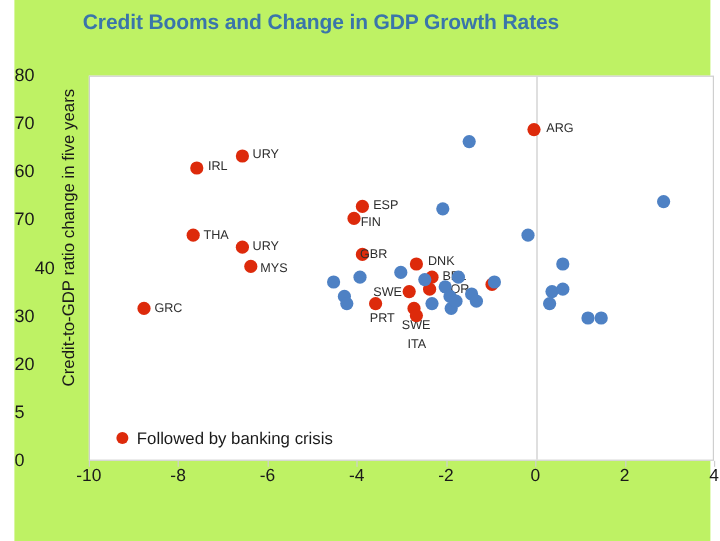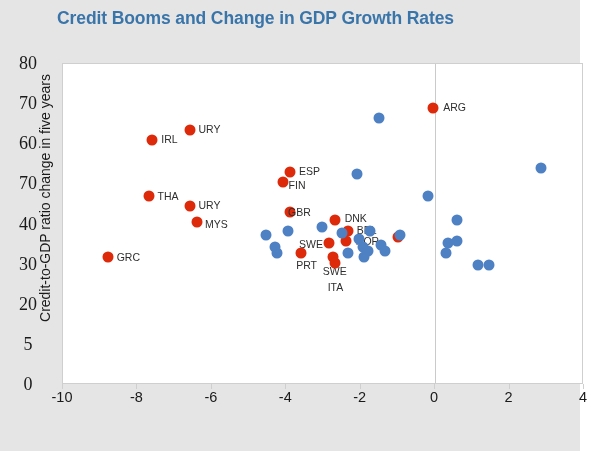--- a/index.html
+++ b/index.html
@@ -5,21 +5,22 @@
   html, body {
     margin: 0; padding: 0;
     width: 600px; height: 451px;
     background: #ffffff;
     font-family: "Liberation Sans", sans-serif;
     overflow: hidden;
   }
   #root {
     position: relative;
     width: 580px; height: 451px;
-    background: #e5e5e5;
+    background: #bef264;
+    margin-left: 12px;
   }
   #chart-title {
     position: absolute;
     left: 57px; top: 8px;
     font-size: 17.5px;
     font-weight: bold;
     color: #3a75aa;
     letter-spacing: -0.1px;
     white-space: nowrap;
   }
@@ -56,25 +57,24 @@
     position: absolute;
     font-size: 10.5px;
     color: #2e2e2e;
     white-space: nowrap;
     transform: translateY(-50%);
   }
   .ytick-wrap {
     position: absolute;
     left: 0; top: 0;
     width: 56px;
-    text-align: center;
-    font-size: 18px;
+    text-align: left;
+    font-size: 15px;
     color: #1a1a1a;
     transform: translateY(-50%);
-    font-family: Liberation Serif, serif;
   }
   .xtick-wrap {
     position: absolute;
     top: 389px;
     width: 40px;
     margin-left: -20px;
     text-align: center;
     font-size: 14.5px;
     color: #1a1a1a;
   }
@@ -136,21 +136,21 @@
 
   <div id="chart-title">Credit Booms and Change in GDP Growth Rates</div>
 
   <div id="ylabel">Credit-to-GDP ratio change in five years</div>
 
   <div id="yticks-layer">
       <div class="ytick-wrap" style="top: 384px;">0</div>
       <div class="ytick-wrap" style="top: 343.875px;">5</div>
       <div class="ytick-wrap" style="top: 303.75px;">20</div>
       <div class="ytick-wrap" style="top: 263.625px;">30</div>
-      <div class="ytick-wrap" style="top: 223.5px;">40</div>
+      <div class="ytick-wrap" style="top: 223.5px; padding-left: 17px;">40</div>
       <div class="ytick-wrap" style="top: 183.375px;">70</div>
       <div class="ytick-wrap" style="top: 143.25px;">60</div>
       <div class="ytick-wrap" style="top: 103.125px;">70</div>
       <div class="ytick-wrap" style="top: 63px;">80</div>
     </div>
   <div id="xticks-layer">
       <div class="xtick-wrap" style="left: 62px;">-10</div>
       <div class="xtickmark" style="left: 62px;"></div>
       <div class="xtick-wrap" style="left: 136.429px;">-8</div>
       <div class="xtickmark" style="left: 136.429px;"></div>
@@ -227,15 +227,19 @@
         <div class="pt blue" style="left: 385.168px; top: 178.556px;"></div>
         <div class="pt blue" style="left: 383.307px; top: 188.588px;"></div>
         <div class="pt blue" style="left: 394.471px; top: 156.488px;"></div>
         <div class="pt blue" style="left: 394.471px; top: 176.55px;"></div>
         <div class="pt blue" style="left: 414.939px; top: 200.625px;"></div>
         <div class="pt blue" style="left: 426.104px; top: 200.625px;"></div>
         <div class="pt blue" style="left: 478.204px; top: 104.325px;"></div>
       </div>
   </div>
 
+  <div id="legend">
+    <span id="legend-swatch"></span>
+    <span id="legend-text">Followed by banking crisis</span>
+  </div>
 
 
 </div>
 
 </body></html>

